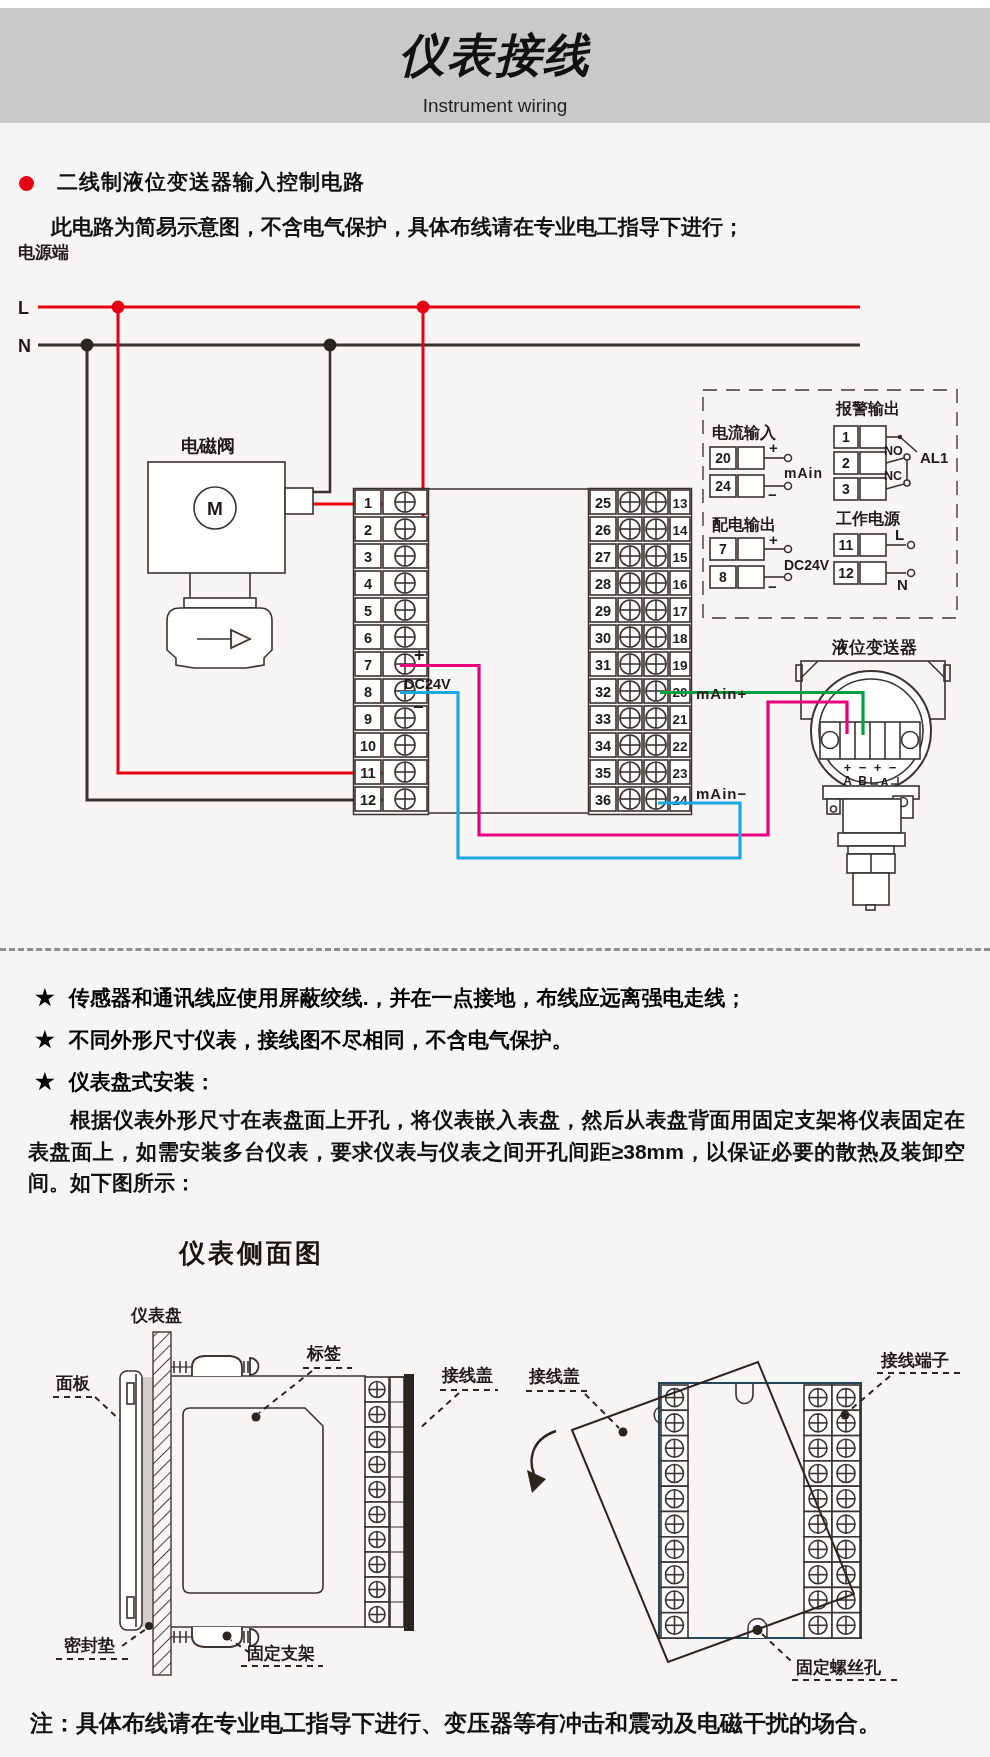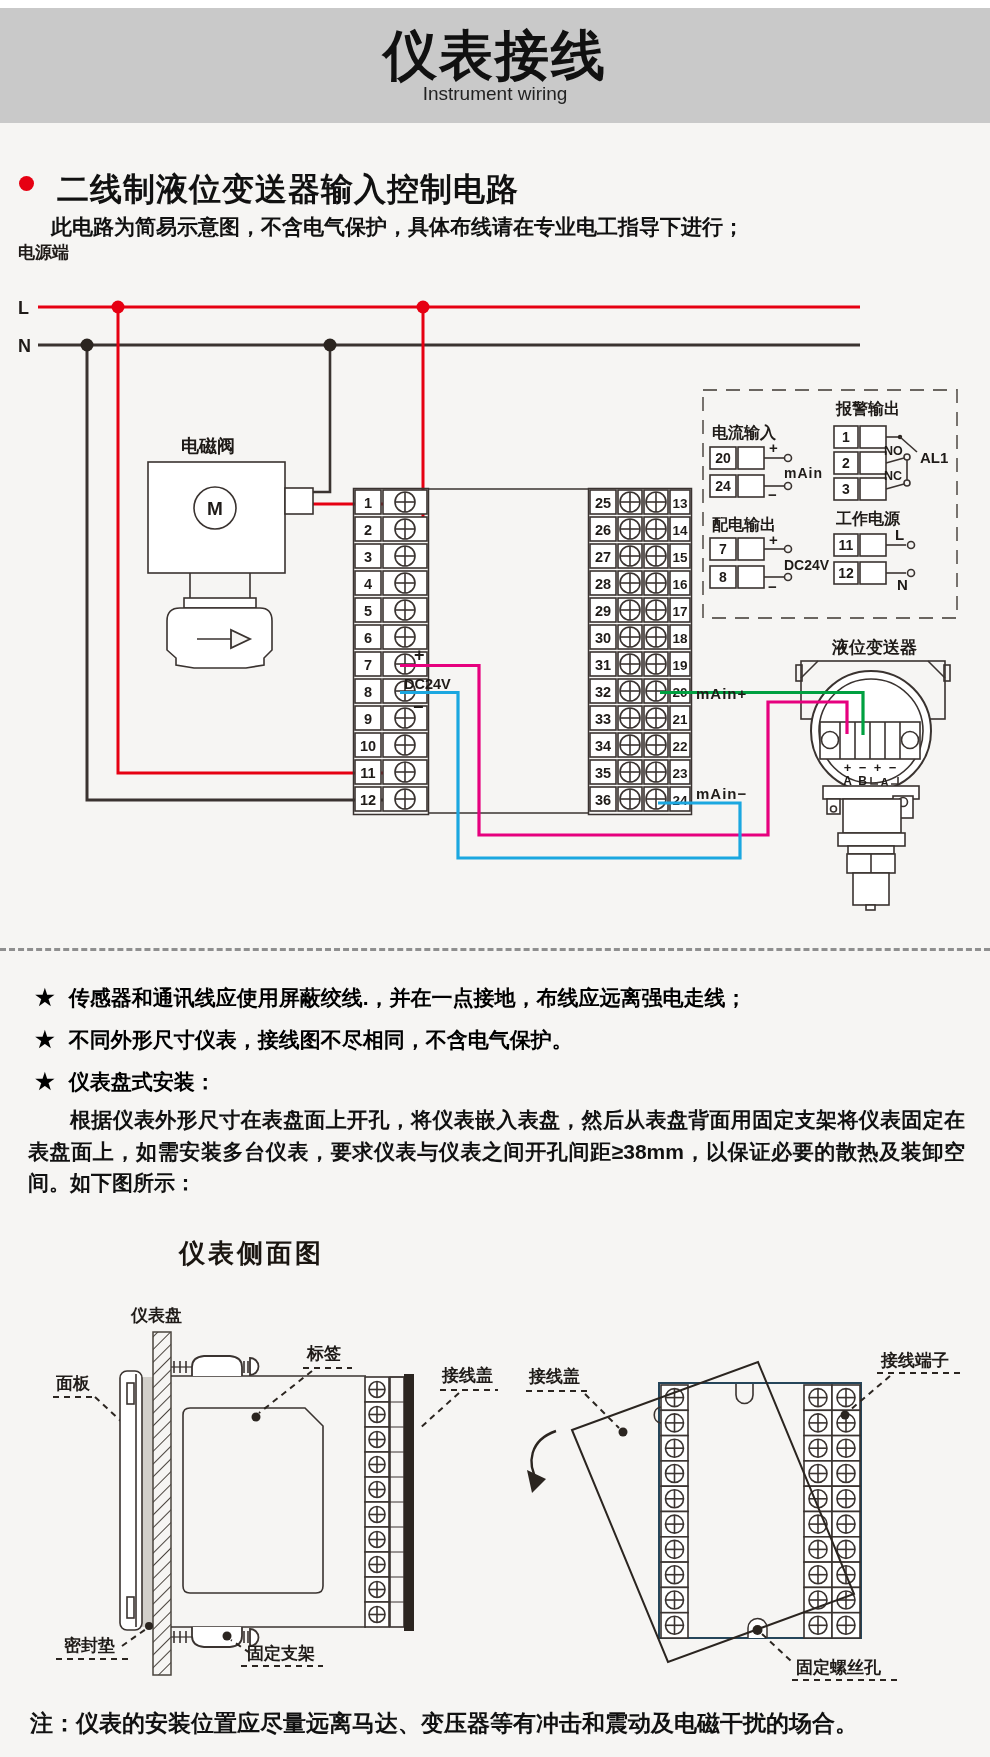--- a/index.html
+++ b/index.html
@@ -1,23 +1,23 @@
 <!DOCTYPE html>
 <html><head>
 <meta charset="utf-8">
 <style>
   html,body{margin:0;padding:0;}
   body{width:990px;height:1757px;position:relative;background:#ffffff;font-family:"Liberation Sans",sans-serif;}
   .page-bg{position:absolute;left:0;top:123px;width:990px;height:1634px;background:#f6f5f3;}
   .banner{position:absolute;left:0;top:8px;width:990px;height:115px;background:#c9c9c9;display:flex;flex-direction:column;align-items:center;justify-content:center;}
-  .banner h1{margin:0;font-size:54px;font-weight:bold;color:#111;letter-spacing:2px;line-height:1;}
+  .banner h1{margin:16px;font-size:46px;font-weight:bold;color:#111;letter-spacing:2px;line-height:1;font-style:italic;}
   .banner .sub{font-size:19px;color:#222;margin-top:2px;line-height:1;}
   .abs{position:absolute;z-index:3;}
   .bullet{width:15px;height:15px;border-radius:50%;}
-  .sec-title{font-size:32px;font-weight:bold;color:#111;letter-spacing:1px;}
+  .sec-title{font-size:21px;font-weight:bold;color:#111;letter-spacing:1px;}
   .sec-note{font-size:21px;font-weight:bold;color:#111;}
   .star-row{font-size:21px;font-weight:bold;color:#000000;white-space:nowrap;}
   .star-row .star{margin-right:14px;font-size:22px;}
   .para{font-size:21px;font-weight:bold;color:#111;line-height:31.5px;text-indent:2em;text-align:justify;}
   .divider{position:absolute;left:0;top:948px;width:990px;border-top:3px dashed #8f8f8f;z-index:2;}
   .side-title{font-size:26px;font-weight:bold;color:#1a1510;font-family:"Liberation Serif","DejaVu Serif",serif;letter-spacing:3px;}
   .footer-note{font-size:23px;font-weight:bold;color:#111;white-space:nowrap;}
   svg#diagram{position:absolute;left:0;top:0;z-index:2;}
   svg .ln{stroke:#3a3330;fill:none;stroke-width:1.6;}
   svg .cell{stroke:#3a3330;fill:#ffffff;stroke-width:1.6;}
@@ -42,21 +42,21 @@
 <div class="divider"></div>
 
 <div class="abs star-row" style="left:35px;top:984px;"><span class="star">★</span><span>传感器和通讯线应使用屏蔽绞线.，并在一点接地，布线应远离强电走线；</span></div>
 <div class="abs star-row" style="left:35px;top:1026px;"><span class="star">★</span><span>不同外形尺寸仪表，接线图不尽相同，不含电气保护。</span></div>
 <div class="abs star-row" style="left:35px;top:1068px;text-align:center;"><span class="star">★</span><span>仪表盘式安装：</span></div>
 
 <div class="abs para" style="left:28px;top:1104px;width:937px;">根据仪表外形尺寸在表盘面上开孔，将仪表嵌入表盘，然后从表盘背面用固定支架将仪表固定在表盘面上，如需安装多台仪表，要求仪表与仪表之间开孔间距≥38mm，以保证必要的散热及装卸空间。如下图所示：</div>
 
 <div class="abs side-title" style="left:104px;top:1236px;width:295px;text-align:center;">仪表侧面图</div>
 
-<div class="abs footer-note" style="left:30px;top:1708px;">注：仪表的安装位置应尽量远离马达、变压器等有冲击和震动及电磁干扰的场合。</div>
+<div class="abs footer-note" style="left:30px;top:1708px;">注：具体布线请在专业电工指导下进行、变压器等有冲击和震动及电磁干扰的场合。</div>
 
 <svg id="diagram" width="990" height="1757" viewBox="0 0 990 1757">
   <defs>
     <pattern id="hatch" width="9" height="9" patternTransform="rotate(45)" patternUnits="userSpaceOnUse">
       <line x1="0" y1="0" x2="0" y2="9" stroke="#4a443e" stroke-width="2"></line>
     </pattern>
   </defs>
 
   <g>
     <text x="18" y="258" font-size="17" class="t">电源端</text>

